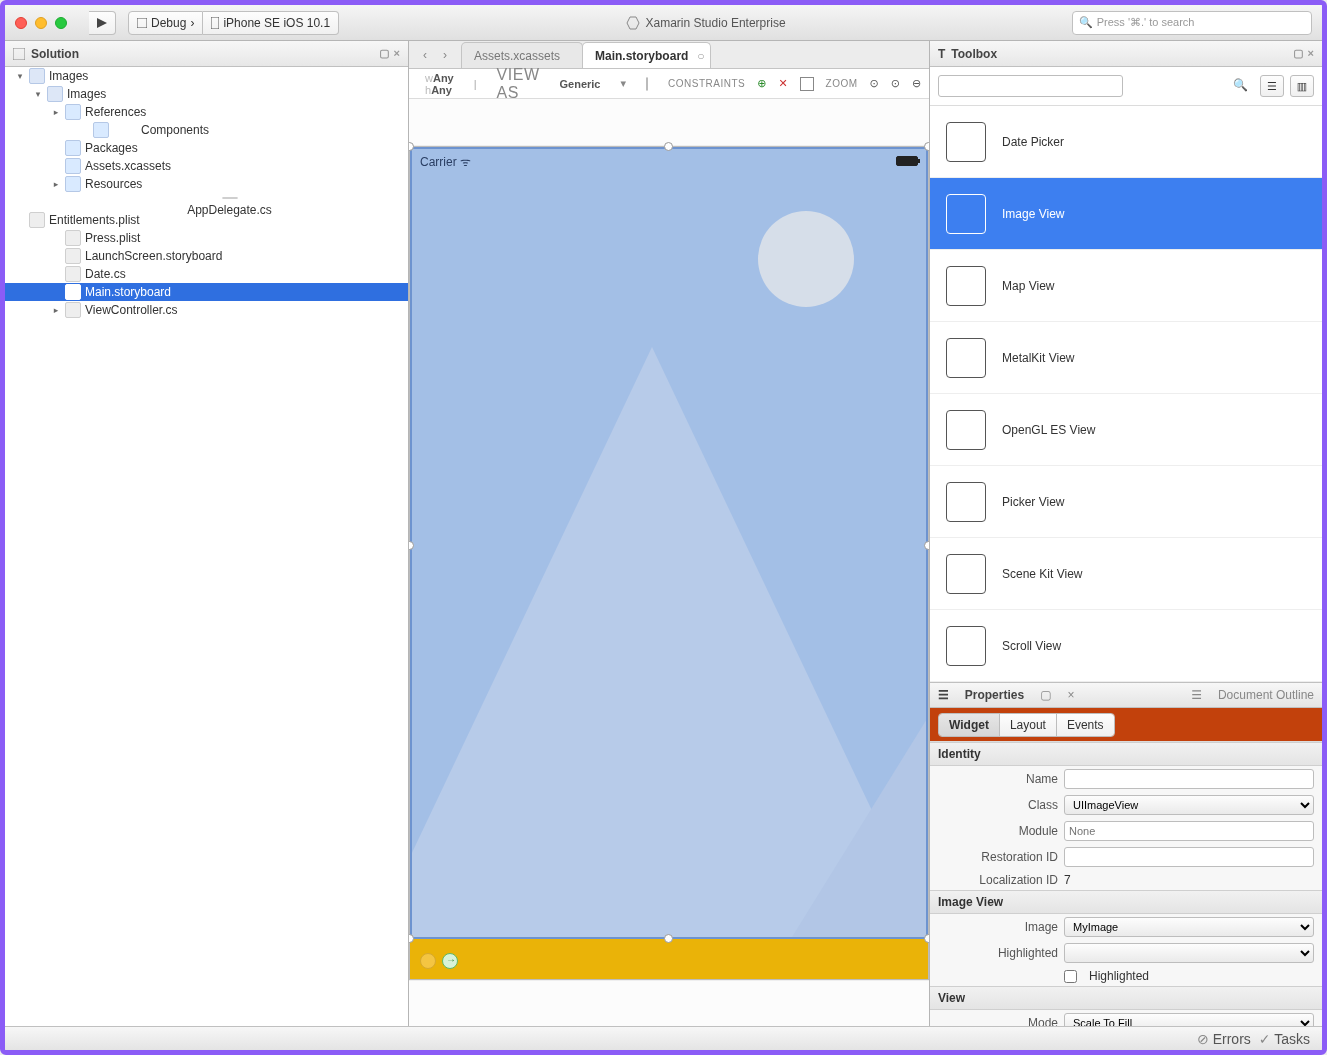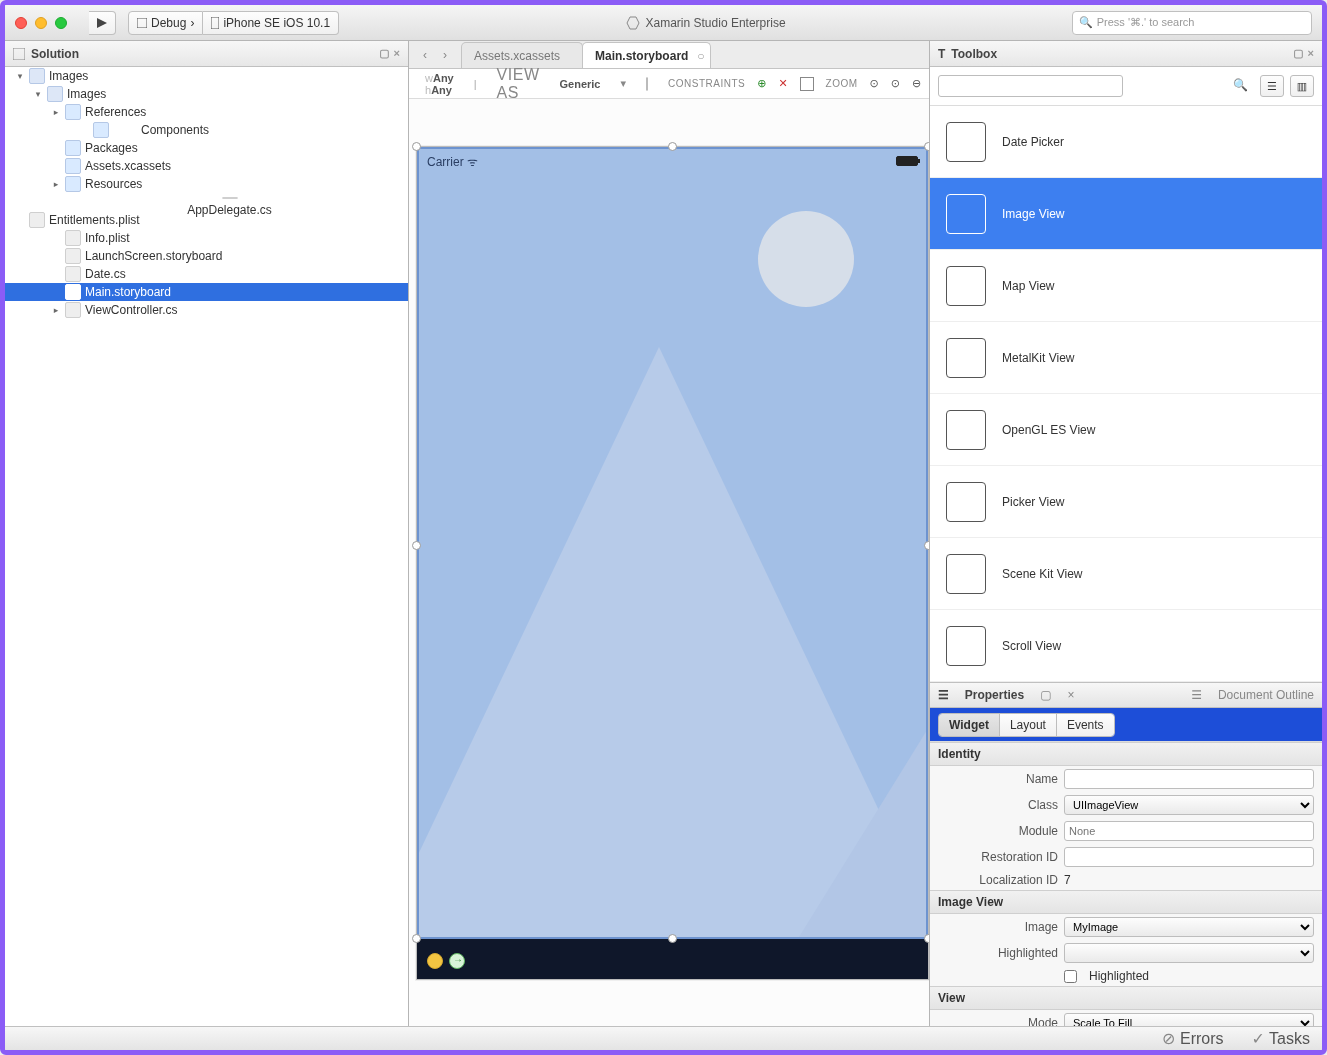--- a/index.html
+++ b/index.html
@@ -39,21 +39,21 @@
   .center{flex:1;display:flex;flex-direction:column;min-width:0;border-right:1px solid #b5b5b5;}
   .tabbar{height:28px;background:#ececec;border-bottom:1px solid #c4c4c4;display:flex;align-items:flex-end;padding-left:6px;gap:0;}
   .navbtns{display:flex;gap:0;margin-right:6px;align-self:center;}
   .navbtns span{width:20px;height:20px;display:inline-flex;align-items:center;justify-content:center;color:#888;}
   .tab{height:26px;border:1px solid #c4c4c4;border-bottom:none;border-radius:5px 5px 0 0;padding:0 22px 0 12px;display:flex;align-items:center;font-size:12px;background:#e8e8e8;color:#777;margin-right:-1px;position:relative;}
   .tab.active{background:#fff;color:#333;font-weight:600;}
   .tab .close{position:absolute;right:6px;color:#999;}
   .editbar{height:30px;background:#fff;border-bottom:1px solid #dcdcdc;display:flex;align-items:center;padding:0 16px;gap:20px;font-size:11px;color:#555;}
   .editbar .right{margin-left:auto;display:flex;align-items:center;gap:12px;}
   .canvas-wrap{flex:1;background:#fcfcfc;display:flex;align-items:center;justify-content:center;position:relative;overflow:hidden;} 
-  .device{width:792px;height:834px;background:#0f172a;border:1px solid #bcbcbc;box-shadow:0 0 0 1px rgba(0,0,0,.05);position:relative;margin-left:7px;}
+  .device{width:792px;height:834px;background:#eab308;border:1px solid #bcbcbc;box-shadow:0 0 0 1px rgba(0,0,0,.05);position:relative;}
   .iv{position:absolute;left:0;top:0;right:0;height:792px;background:#a3bfe6;border:2px solid #6d93cf;}
   .statusbar{position:absolute;top:4px;left:8px;right:8px;display:flex;justify-content:space-between;font-size:12px;color:#2a3e63;align-items:center;}
   .battery{width:22px;height:10px;border:1px solid #222;border-radius:2px;position:relative;background:#222;}
   .battery:after{content:"";position:absolute;right:-3px;top:2px;width:2px;height:4px;background:#222;}
   .moon{position:absolute;width:96px;height:96px;border-radius:50%;background:#d6dee9;top:62px;right:72px;}
   .mountains{position:absolute;bottom:0;left:0;right:0;height:590px;overflow:hidden;}
   .mnt{position:absolute;bottom:0;width:0;height:0;border-style:solid;}
   .m1{left:-40px;border-width:0 280px 590px 280px;border-color:transparent transparent #b7cbe9 transparent;}
   .m2{left:380px;border-width:0 260px 420px 260px;border-color:transparent transparent #b2c6e6 transparent;}
   .handles .h{width:9px;height:9px;background:#fff;border:1px solid #9a9a9a;border-radius:50%;position:absolute;}
@@ -69,35 +69,35 @@
   .tb-search input{flex:1;height:22px;border:1px solid #bdbdbd;border-radius:3px;padding:0 22px 0 6px;font-size:12px;}
   .sqbtn{width:24px;height:22px;border:1px solid #bdbdbd;border-radius:3px;background:linear-gradient(#fdfdfd,#f0f0f0);display:flex;align-items:center;justify-content:center;font-size:11px;}
   .tb-list{max-height:610px;overflow:auto;}
   .tb-item{height:72px;display:flex;align-items:center;gap:16px;padding:0 16px;border-bottom:1px solid #eee;font-size:12px;}
   .tb-item.sel{background:#3d7ff0;color:#fff;}
   .tb-ico{width:40px;height:40px;border:1.5px solid #555;border-radius:4px;display:flex;align-items:center;justify-content:center;font-size:9px;color:#555;background:#fff;}
   .tb-item.sel .tb-ico{border-color:#fff;color:#fff;background:transparent;}
   .prop-head{height:26px;background:linear-gradient(#f7f7f7,#e4e4e4);border-top:1px solid #c0c0c0;border-bottom:1px solid #c0c0c0;display:flex;align-items:center;gap:16px;padding:0 8px;font-size:12px;color:#444;font-weight:600;}
   .prop-head span.light{font-weight:400;color:#888;}
   .prop-head .spacer{flex:1;}
-  .prop-tabs{height:34px;background:#1d4ed8;border-bottom:1px solid #dcdcdc;display:flex;align-items:center;padding:0 8px;gap:4px;}
+  .prop-tabs{height:34px;background:#c2410c;border-bottom:1px solid #dcdcdc;display:flex;align-items:center;padding:0 8px;gap:4px;}
   .pillbox{display:flex;border:1px solid #bdbdbd;border-radius:4px;overflow:hidden;}
   .pill{padding:4px 10px;font-size:12px;display:flex;gap:4px;align-items:center;background:linear-gradient(#fdfdfd,#f0f0f0);}
   .pill.active{background:linear-gradient(#e6e6e6,#d6d6d6);font-weight:600;}
   .pill+.pill{border-left:1px solid #bdbdbd;}
   .props{flex:1;overflow:auto;background:#f7f7f7;font-size:12px;}
   .sect{background:linear-gradient(#f1f1f1,#e4e4e4);border-top:1px solid #cfcfcf;border-bottom:1px solid #cfcfcf;padding:4px 8px;font-weight:600;color:#333;}
   .prow{display:flex;align-items:center;padding:3px 8px;gap:6px;}
   .prow label{width:120px;text-align:right;color:#555;}
   .prow input[type=text],.prow select{flex:1;height:20px;border:1px solid #bdbdbd;border-radius:3px;padding:0 4px;font-size:11px;background:#fff;}
   .prow select{background:linear-gradient(#fdfdfd,#eaeaea);}
   .prow .val{flex:1;color:#333;}
   .prow input[type=checkbox]{margin-left:126px;}
   
-  .statusbar-bottom{height:24px;background:linear-gradient(#f7f7f7,#e4e4e4);border-top:1px solid #c0c0c0;display:flex;align-items:center;justify-content:flex-end;padding:0 12px;gap:28px;font-size:16px;color:#555;}
+  .statusbar-bottom{height:24px;background:linear-gradient(#f7f7f7,#e4e4e4);border-top:1px solid #c0c0c0;display:flex;align-items:center;justify-content:flex-end;padding:0 12px;gap:8px;font-size:14px;color:#555;}
   svg{display:block;}
 </style>
 </head>
 <body>
 
 <div class="window">
 
   <div class="titlebar">
     <div class="traffic">
       <div class="dot red"></div>
@@ -193,21 +193,21 @@
             <span>AppDelegate.cs</span>
           </div>
           <div class="row" style="">
             <span class="tri"></span>
             <span class="ico sb"></span>
             <span>Entitlements.plist</span>
           </div>
           <div class="row" style="padding-left: 46px;">
             <span class="tri"></span>
             <span class="ico sb"></span>
-            <span>Info.plist</span>
+            <span>Press.plist</span>
           </div>
           <div class="row" style="padding-left: 46px; text-align: right;">
             <span class="tri"></span>
             <span class="ico sb"></span>
             <span>LaunchScreen.storyboard</span>
           </div>
           <div class="row" style="padding-left: 46px;">
             <span class="tri"></span>
             <span class="ico cs"></span>
             <span>Date.cs</span>

